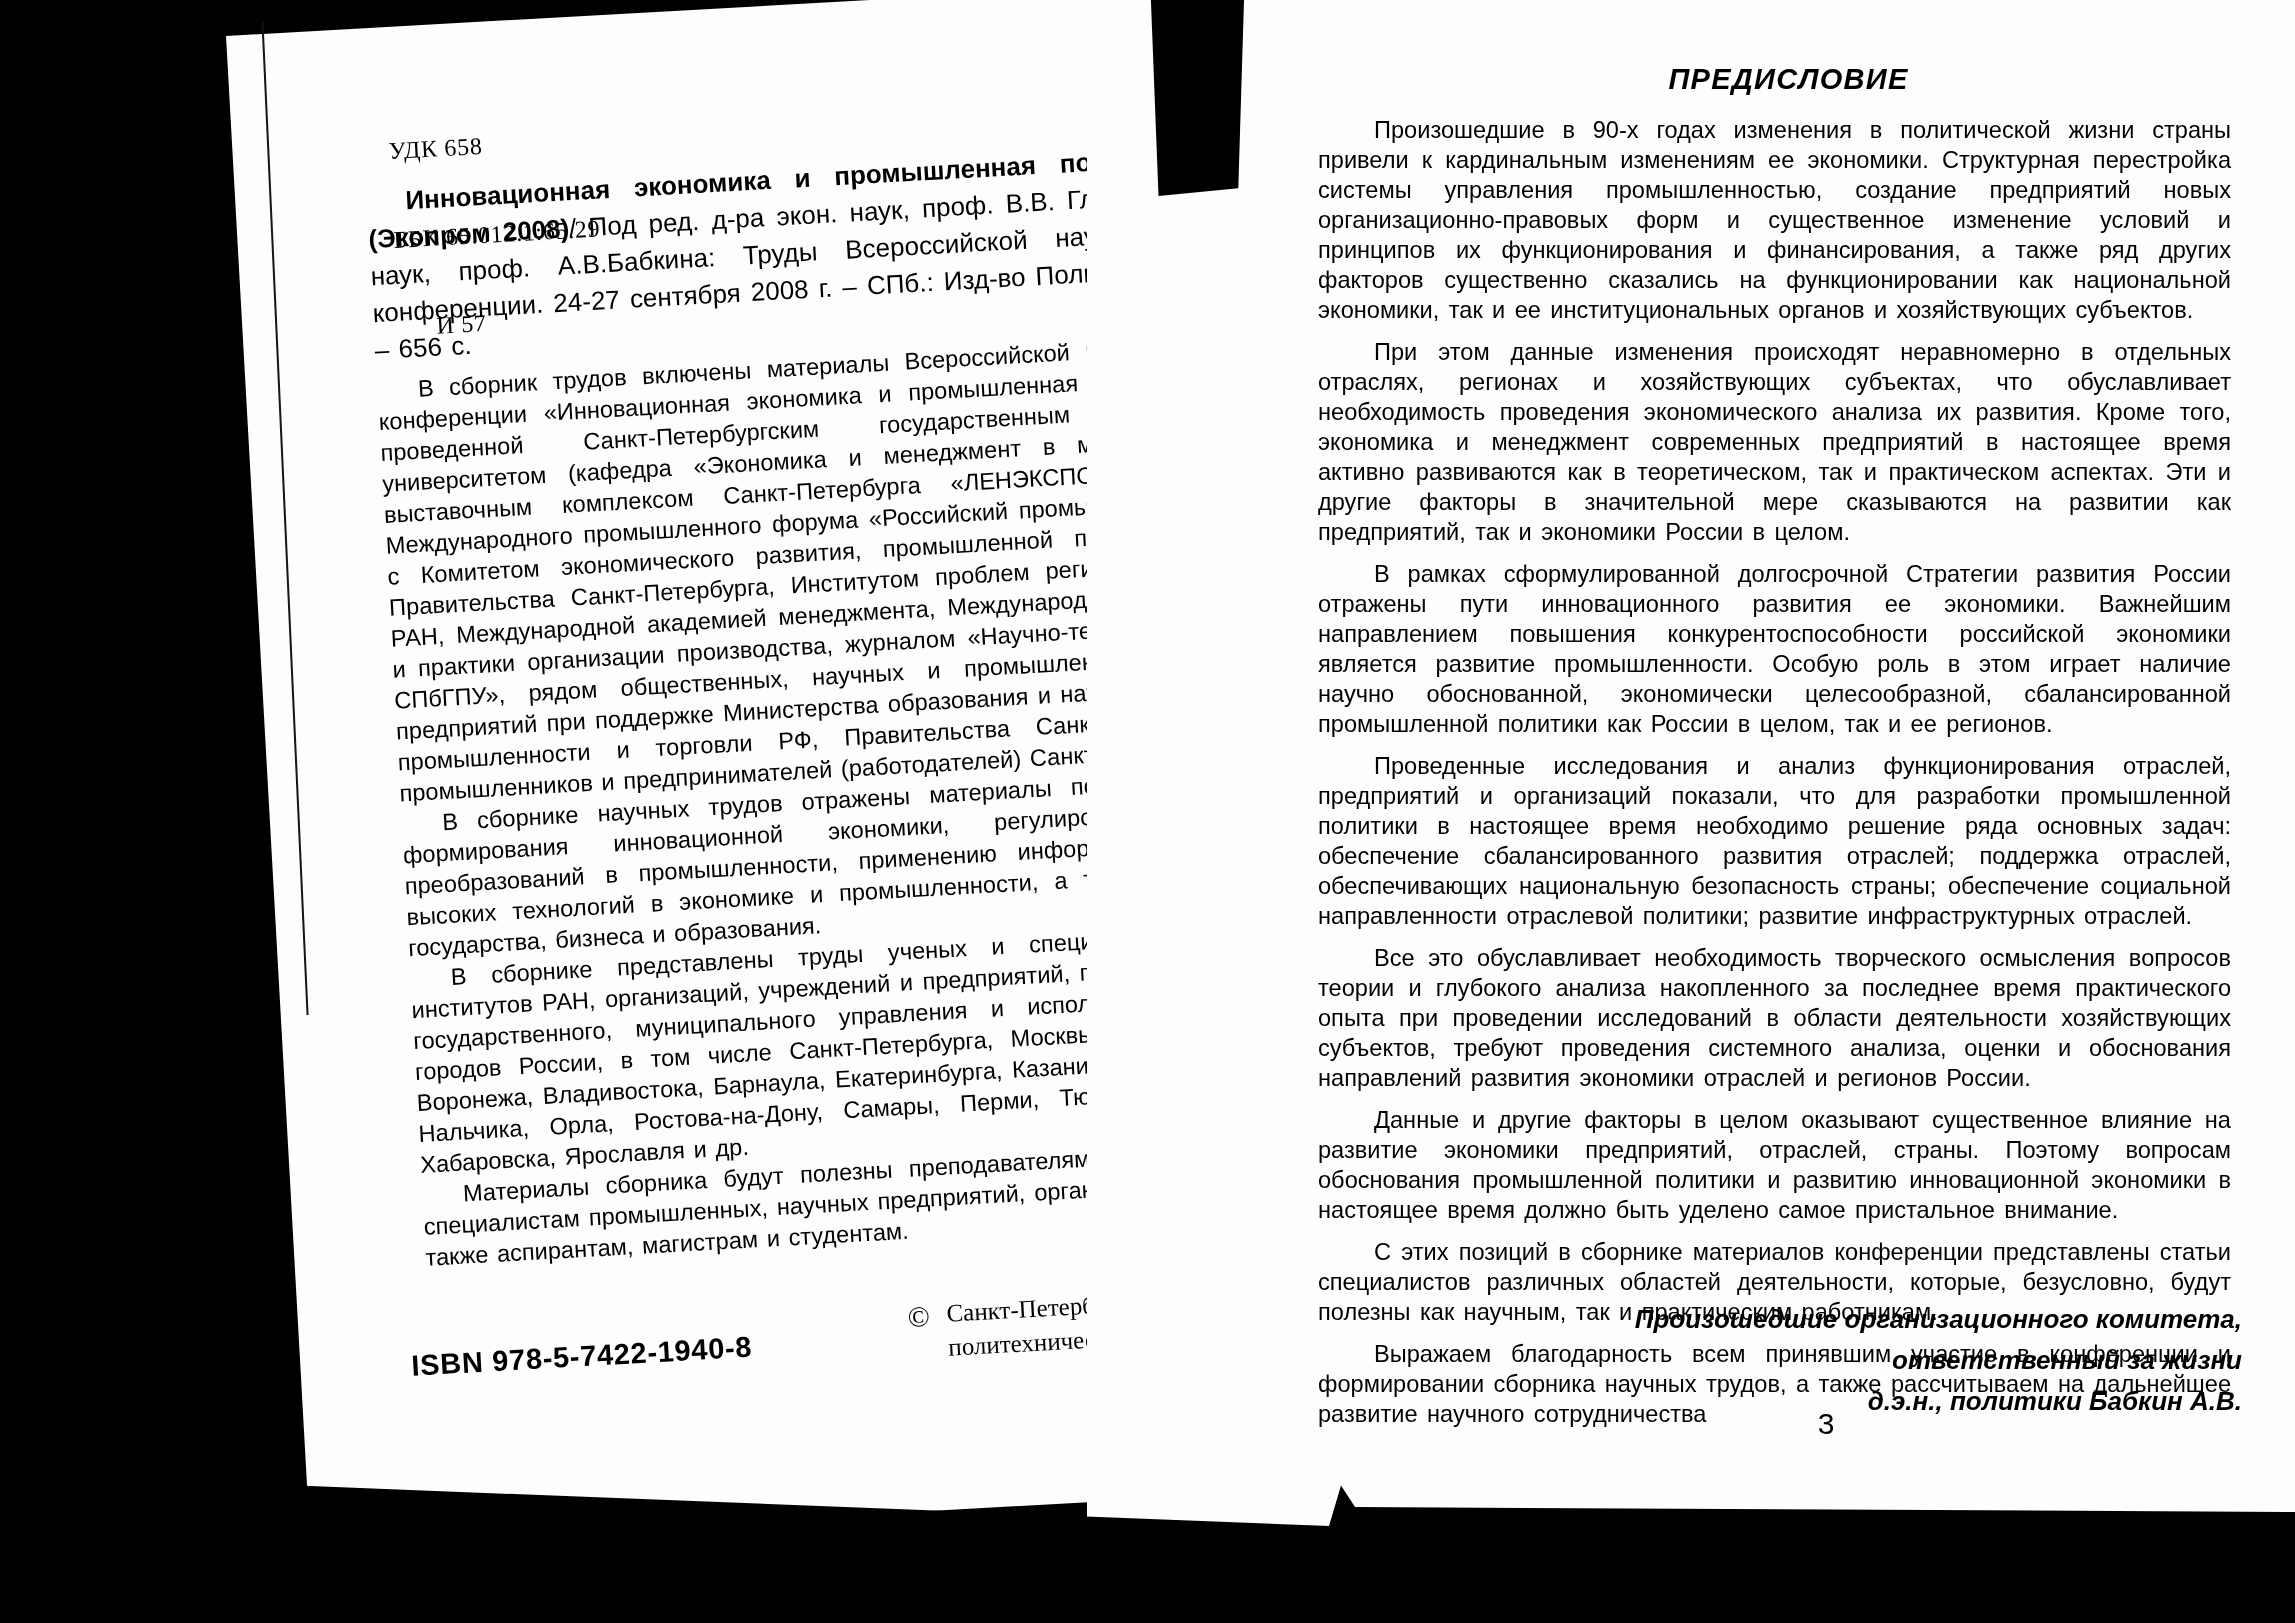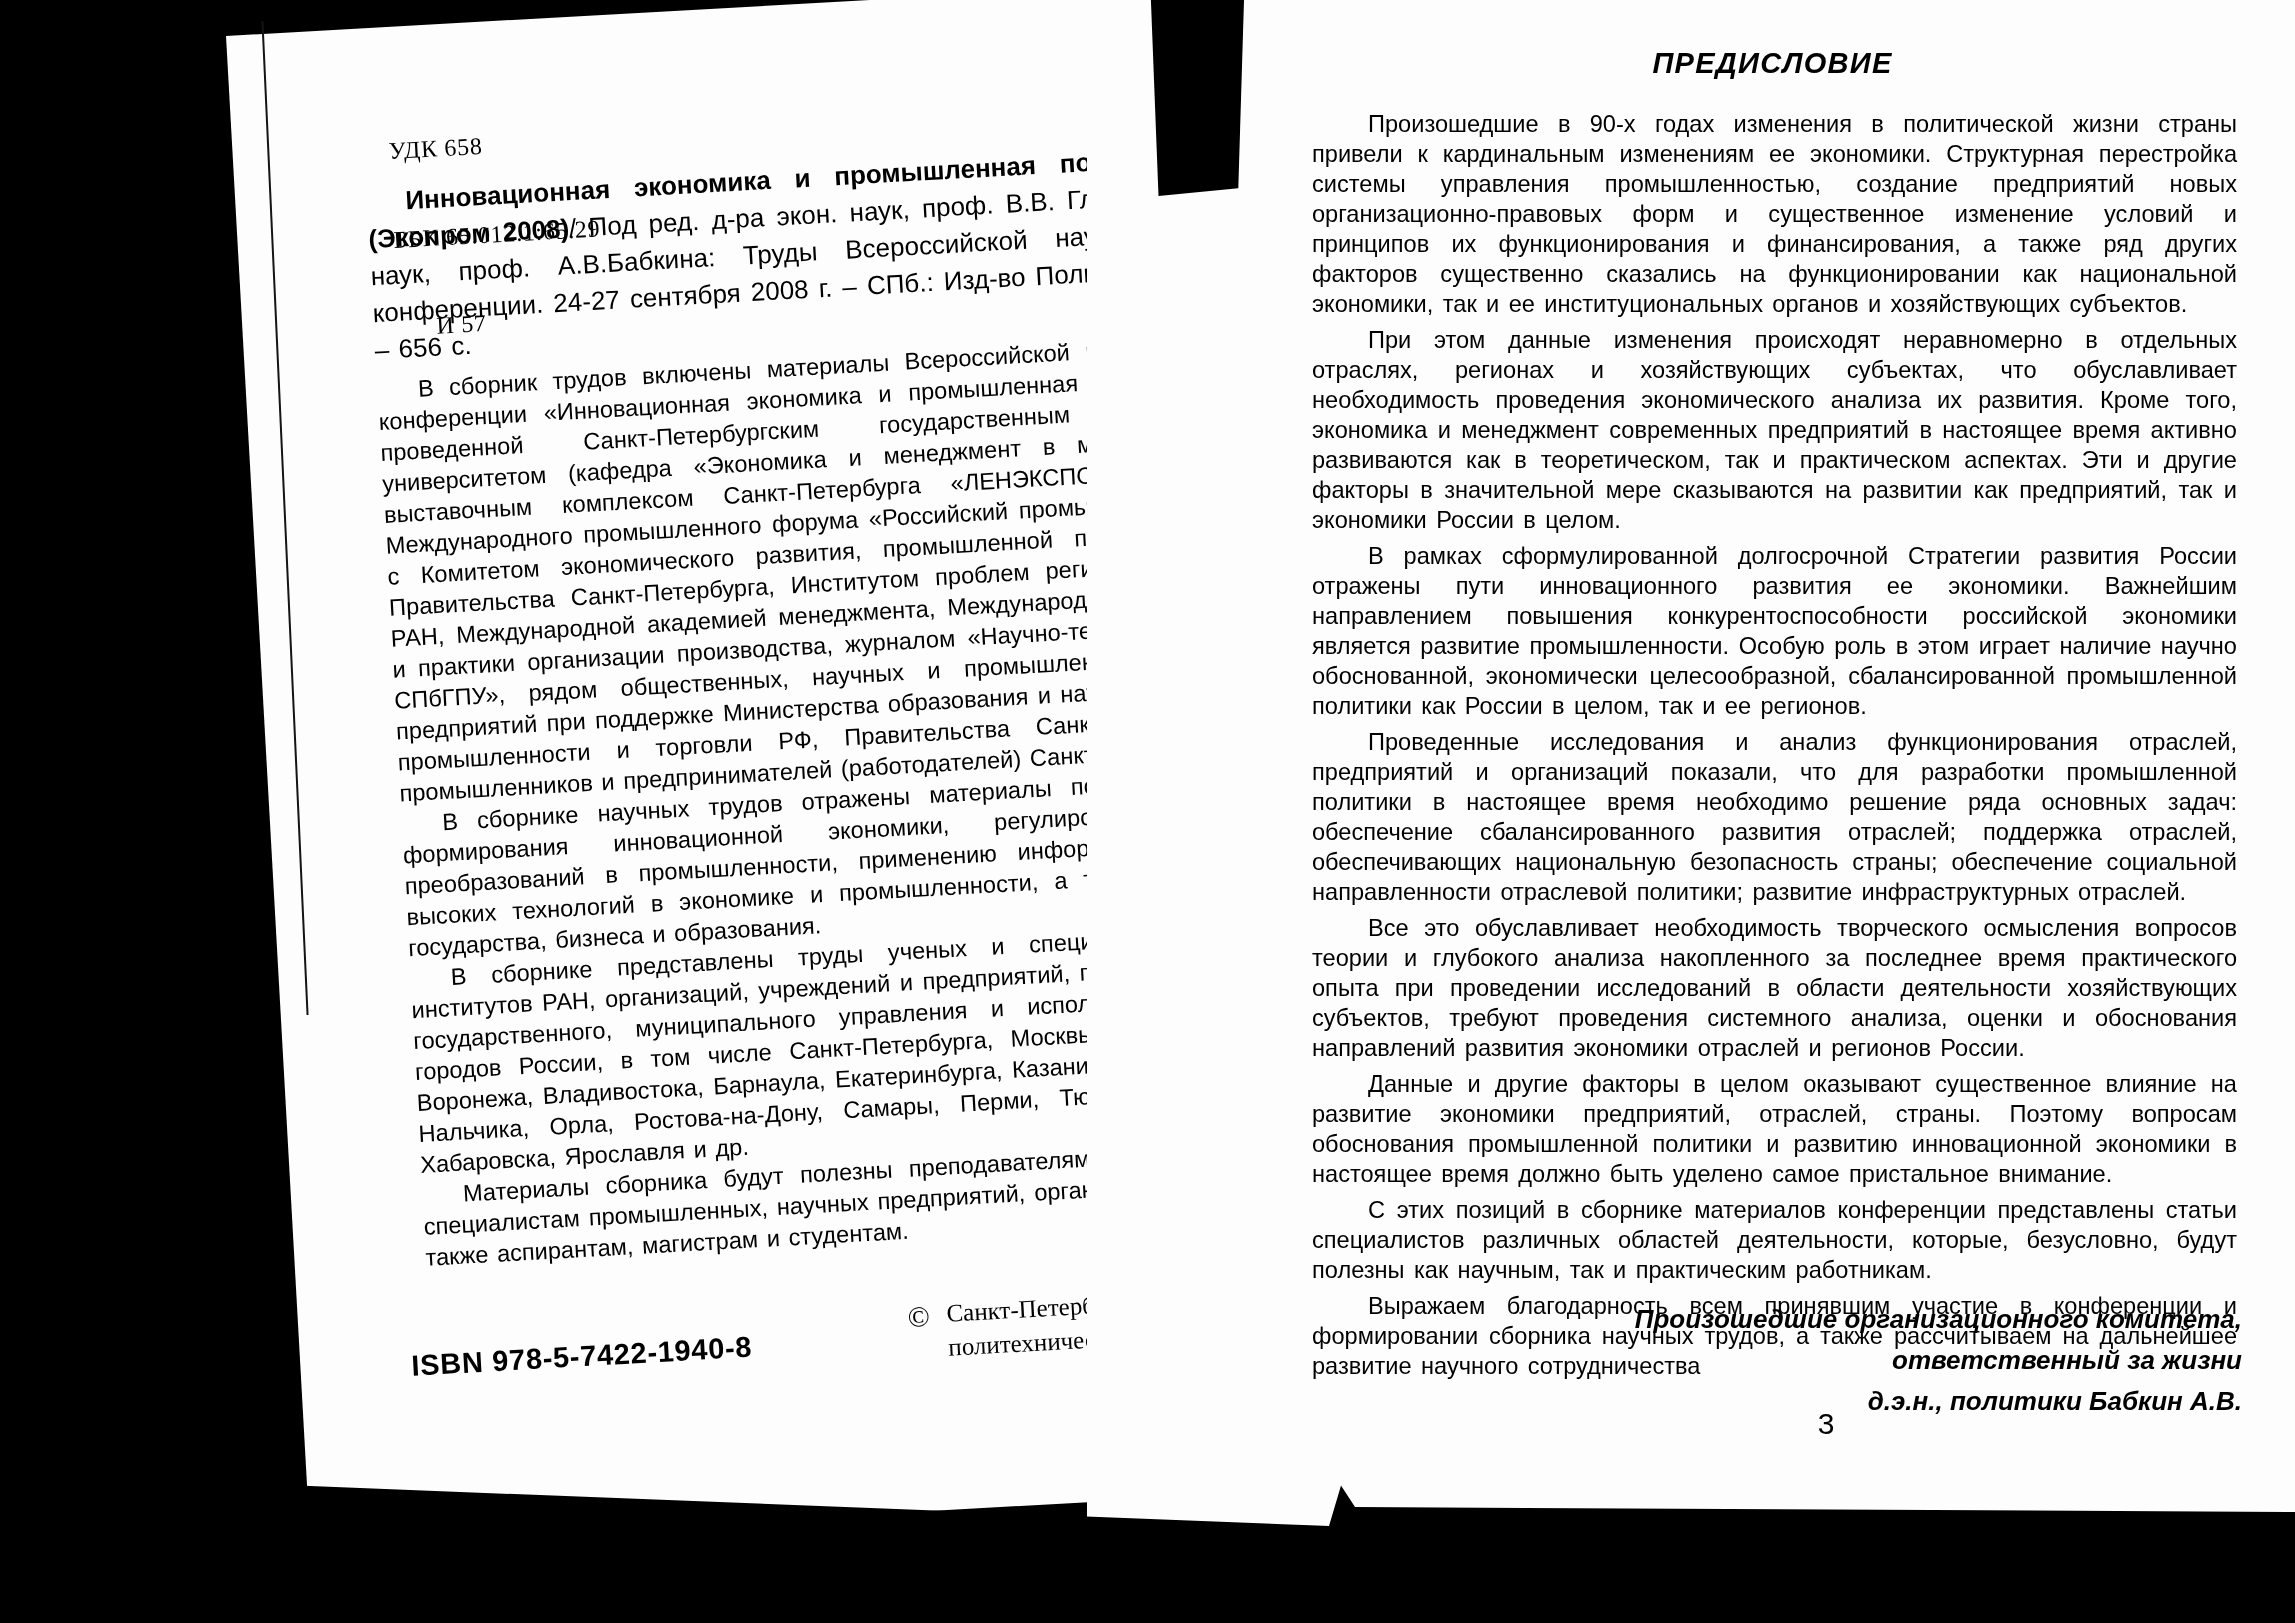--- a/index.html
+++ b/index.html
@@ -70,33 +70,33 @@
   .copyright .c-sym { font-size: 29px; padding-top: 1.3px; }
 
   
   .right-page {
     left: 1087px; top: 0;
     width: 1209px; height: 1624px;
   }
   .rp-heading {
     position: absolute; left: 219px; top: 47px;
     width: 933px;
-    margin: 0;
+    margin: 16px;
     text-align: center;
     font-size: 29px; font-weight: bold; font-style: italic;
     letter-spacing: 1.3px;
   }
   .rp-text {
     position: absolute; left: 219px; top: 103px;
     width: 937px;
     font-size: 23.6px; line-height: 30px;
     text-align: justify;
     word-spacing: 0.12em;
   }
-  .rp-para { margin: 6px; text-indent: 56px; }
+  .rp-para { margin: 12px; text-indent: 56px; }
   .rp-signature {
     position: absolute; left: 219px; top: 1299px;
     width: 936px;
     text-align: right;
     font-size: 26px; line-height: 41px;
     font-weight: bold; font-style: italic;
   }
   .rp-pagenum {
     position: absolute; left: 219px; top: 1407px;
     width: 936px;

